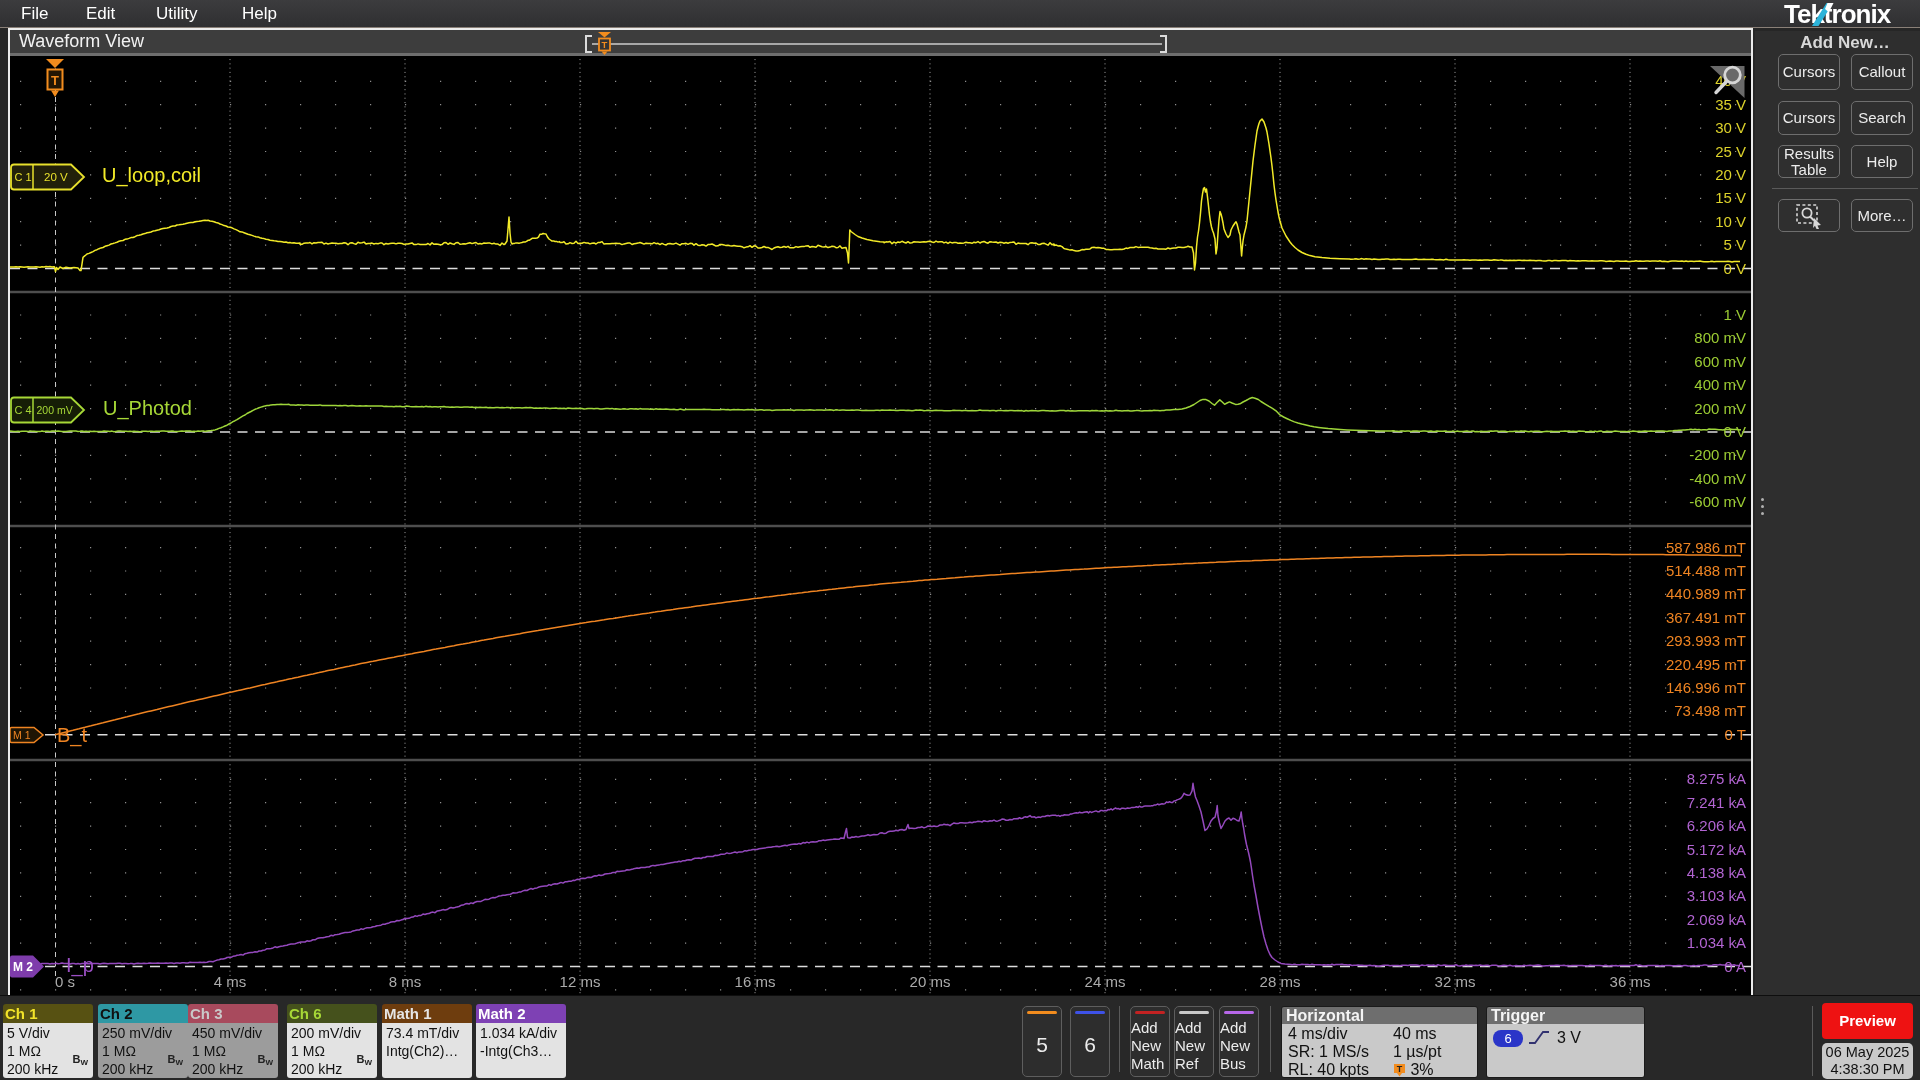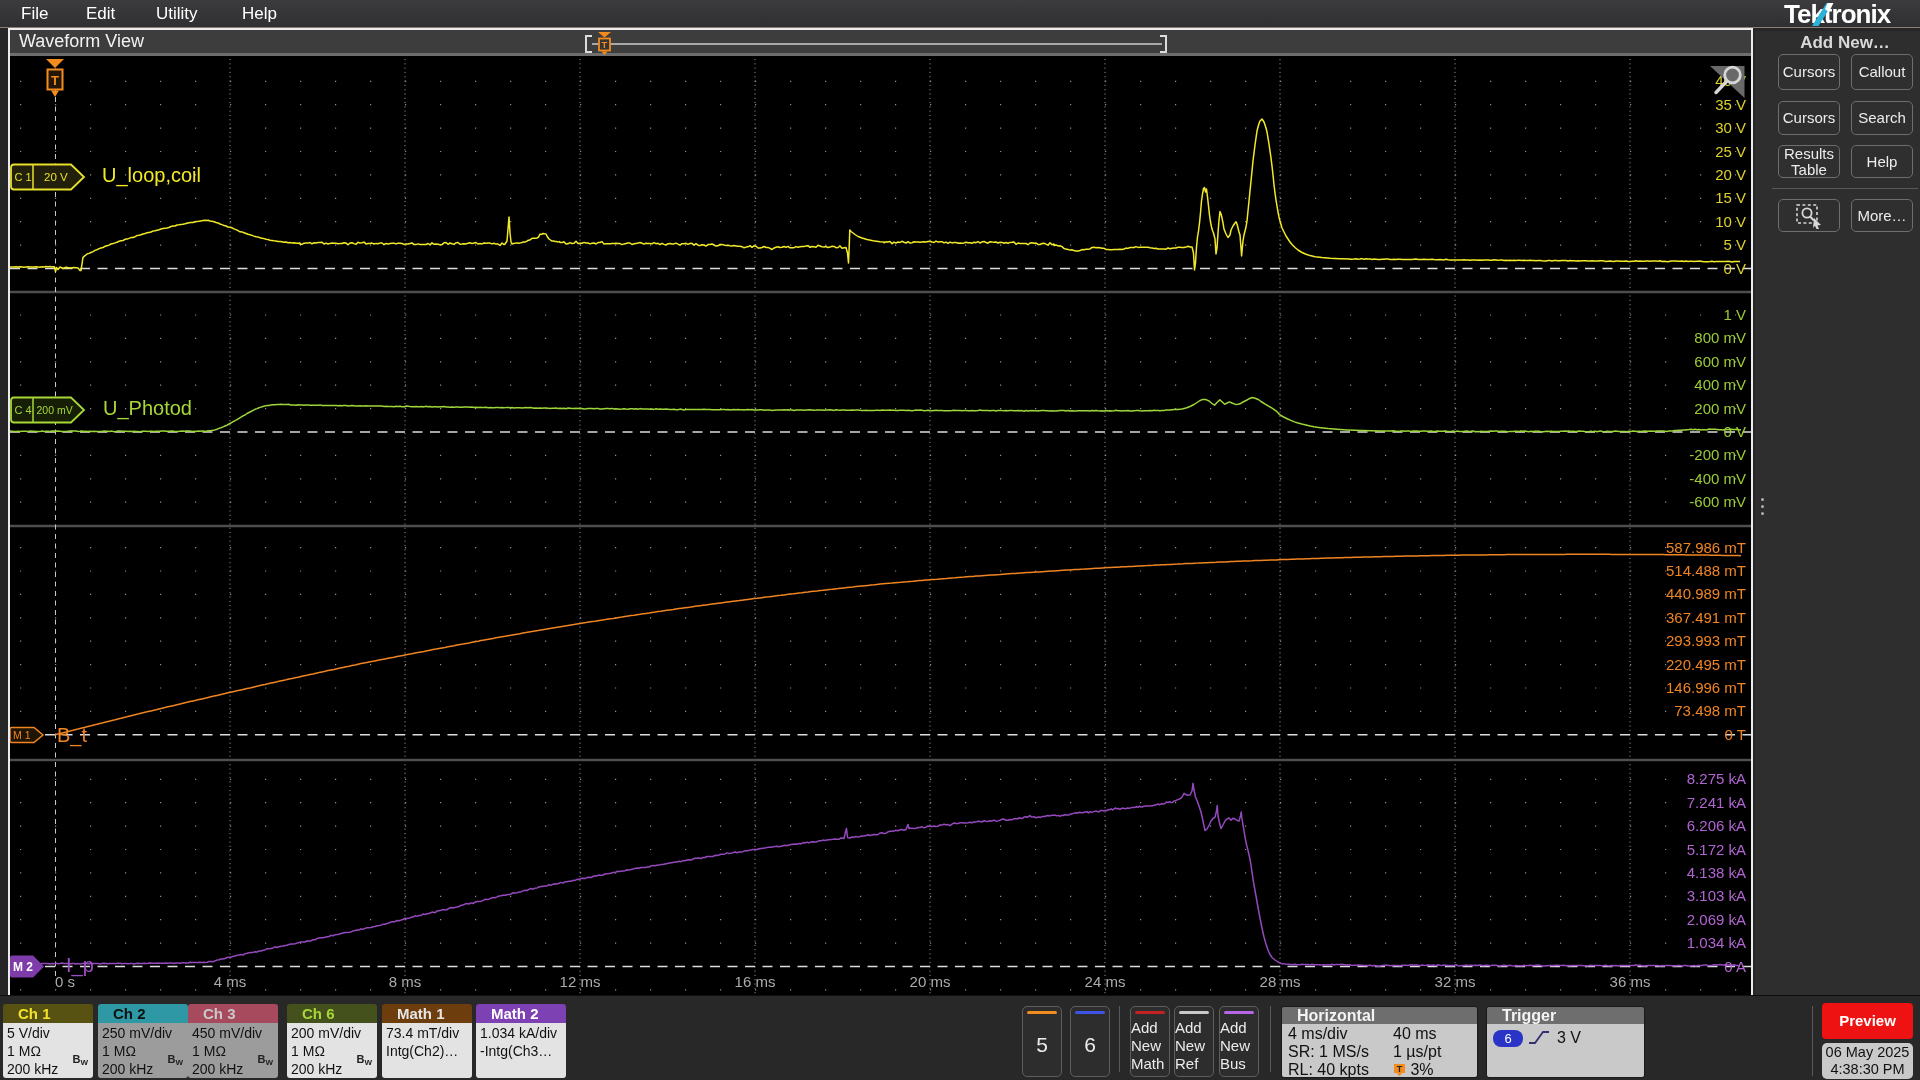--- a/index.html
+++ b/index.html
@@ -27,33 +27,33 @@
   color:#ececec;font-size:15px;display:flex;align-items:center;justify-content:center;
   text-align:center;line-height:1.05}
 #addnew{position:absolute;left:1770px;top:33px;width:150px;text-align:center;
   color:#d8d8d8;font-size:17px;font-weight:bold}
 #sdots div{position:absolute;width:3px;height:3px;border-radius:50%;background:#b0b0b0;left:1761px}
 #sep1{position:absolute;left:1772px;top:188px;width:146px;height:1px;background:#5a5a5a}
 
 #bottom{position:absolute;left:0;top:995px;width:1920px;height:85px;background:#282828;
   border-top:1px solid #0e0e0e}
 .badge{position:absolute;top:8px;width:90px;height:74px;border-radius:3px;overflow:hidden}
-.bhead{height:19px;font-size:15px;font-weight:bold;line-height:19px;padding-left:15px}
+.bhead{height:19px;font-size:15px;font-weight:bold;line-height:19px;padding-left:2px}
 .bbody{height:55px;font-size:14px;color:#111;padding:1px 0 0 4px;line-height:18px;position:relative}
 .bw{position:absolute;right:5px;bottom:6px;font-size:11px;font-weight:bold;color:#222}
 .bw span{font-size:8px;vertical-align:-2px}
 .nbtn{position:absolute;top:10px;width:40px;height:71px;background:#2d2d2d;
   border:1px solid #5e5e5e;border-radius:5px;color:#ececec}
 .nbtn .stripe{position:absolute;left:4px;right:4px;top:4px;height:3px;border-radius:2px}
 .nbtn .num{position:absolute;left:0;right:0;top:26px;text-align:center;font-size:21px}
 .nbtn .txt{position:absolute;left:0;right:0;top:12px;text-align:left;font-size:15px;line-height:18px}
 .vsep{position:absolute;top:10px;width:1px;height:66px;background:#5a5a5a}
 .panel{position:absolute;top:10px;border-radius:3px;overflow:hidden;border:1px solid #1a1a1a}
 .phead{height:17px;background:#6e6e6e;color:#f4f4f4;font-size:16px;font-weight:bold;
-  line-height:17px;padding-left:15px}
+  line-height:17px;padding-left:4px}
 .pbody{background:#c9c9c9;color:#111;font-size:16px;position:relative}
 .prow{position:absolute;left:6px;white-space:nowrap}
 #preview{position:absolute;left:1822px;top:7px;width:91px;height:36px;background:#ee1212;
   border-radius:4px;color:#fff;font-weight:bold;font-size:15px;text-align:center;line-height:36px}
 #dtime{position:absolute;left:1822px;top:47px;width:91px;height:36px;background:#c9c9c9;
   border-radius:5px;color:#111;font-size:14.5px;text-align:center;line-height:17px;padding-top:1px}
 </style></head>
 <body>
 <div id="menubar">
   <span class="mitem" style="left:21px">File</span>

